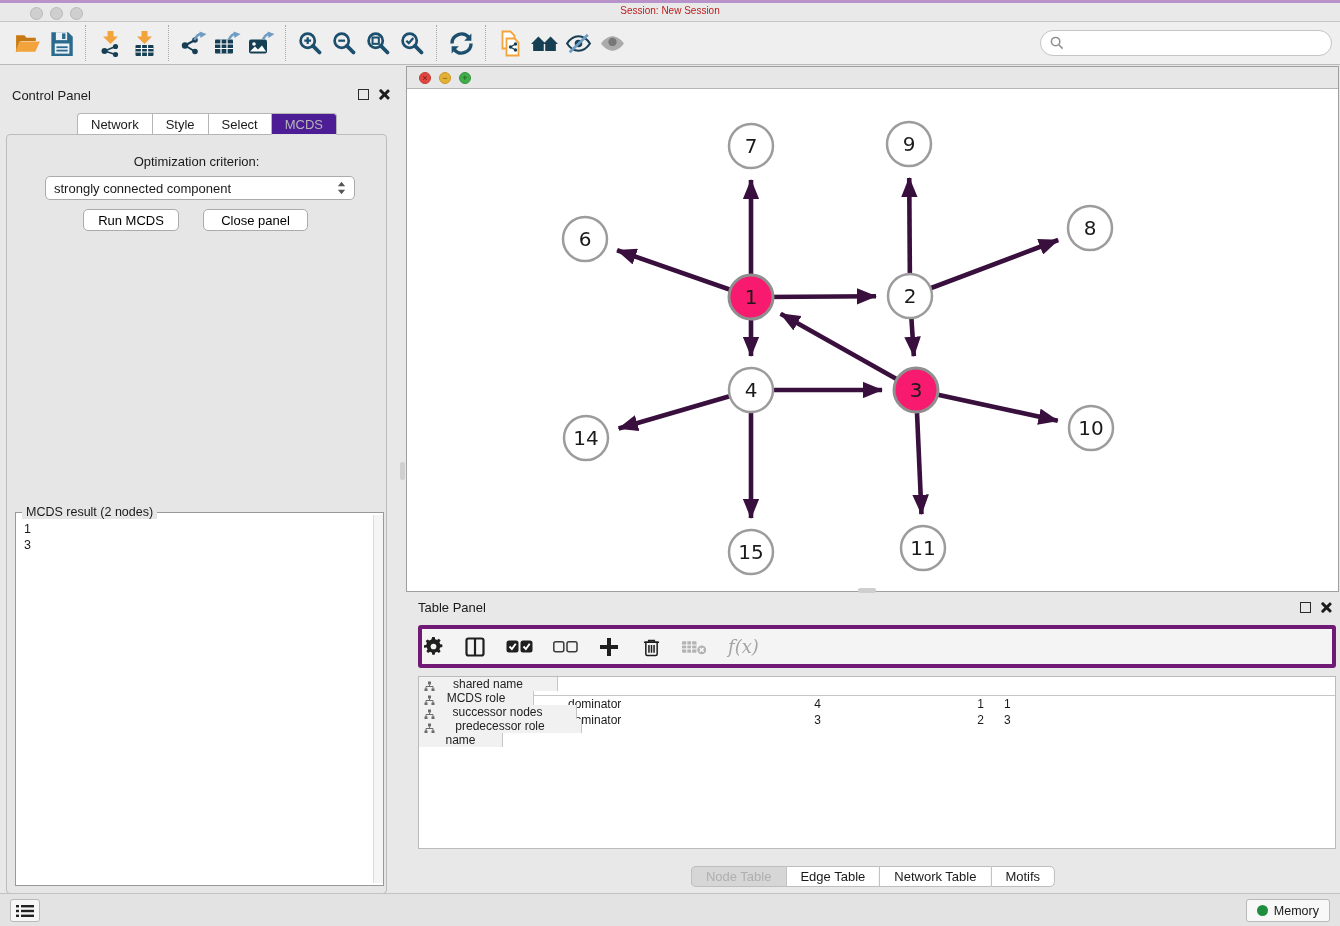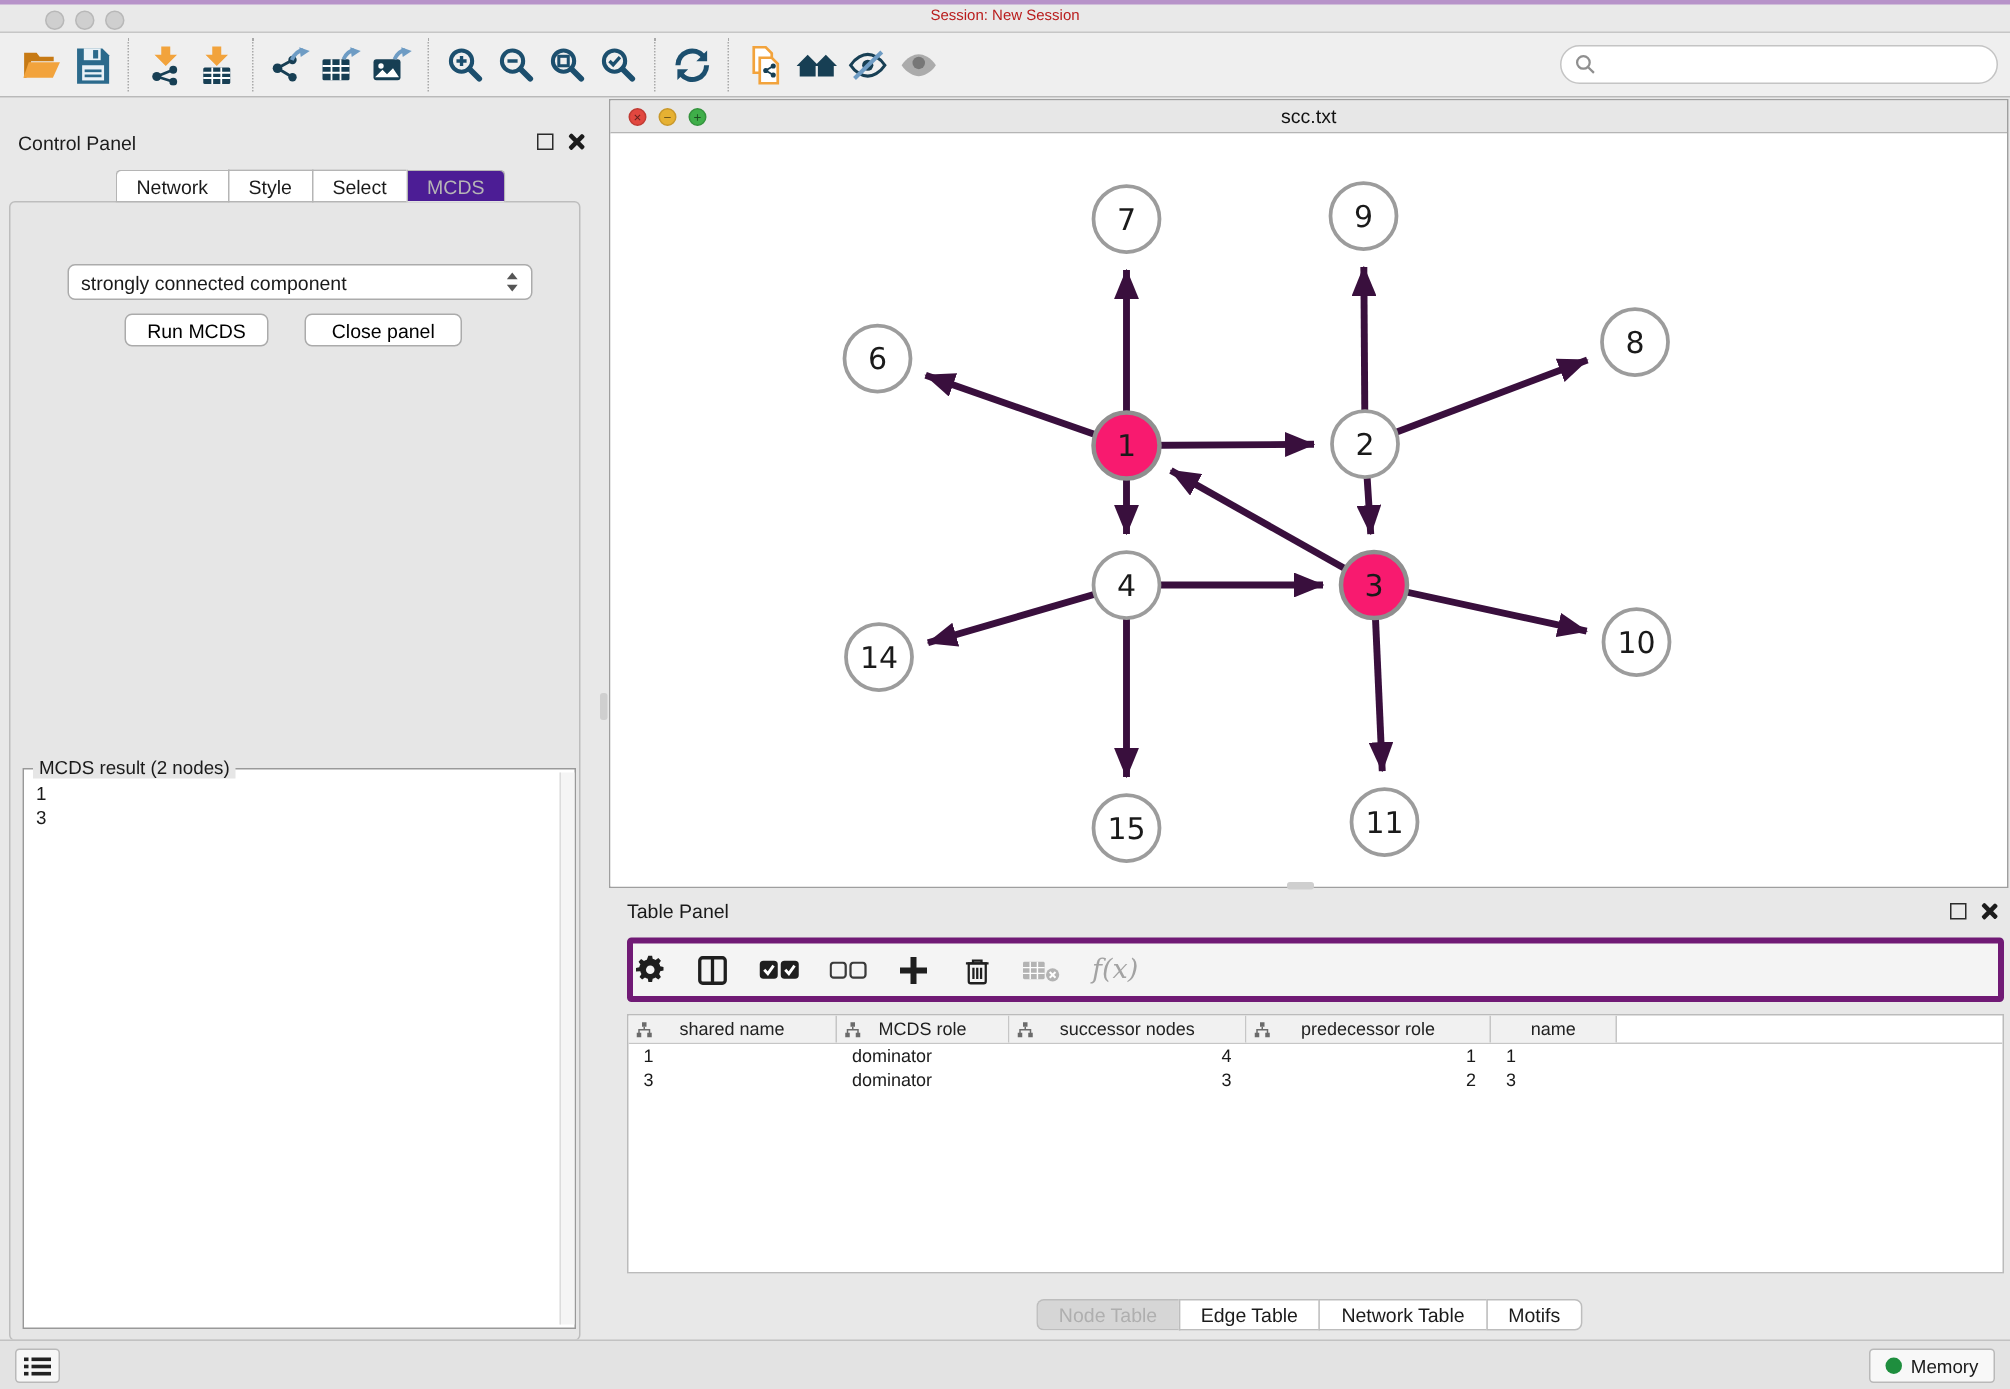--- a/index.html
+++ b/index.html
@@ -62,21 +62,21 @@
   .divider-handle-h { position:absolute; left:858px; top:588px; width:18px; height:5px; background:#CFCFCF; border-radius:2px; }
 
   
   #table-panel { position:absolute; left:406px; top:595px; width:934px; height:295px; }
   #tp-header { position:absolute; left:12px; top:5px; font-size:13px; }
   #tp-toolbar { position:absolute; left:12px; top:30px; width:918px; height:43px; background:#F4F4F4; border:4px solid #701a75; border-radius:3px; display:flex; align-items:center; padding-left:0; gap:20px; }
   #tp-toolbar .tpicon { display:flex; align-items:center; justify-content:center; cursor:pointer; min-width:22px; height:24px; }
   #tp-toolbar .disabled { opacity:.9; cursor:default; }
 
   #node-table { position:absolute; left:12px; top:81px; width:918px; height:173px; background:#fff; border:1px solid #BBB; overflow:hidden; }
-  #nt-header { display:flex; height:19px; border-bottom:1px solid #C6C6C6; }
+  #nt-header { display:flex; height:19px; border-bottom:1px solid #C6C6C6;flex-direction:column; }
   .th { position:relative; background:#F1F1F1; border-right:1px solid #C6C6C6; font-size:12px; color:#222; display:flex; align-items:center; justify-content:center; }
   .th svg { position:absolute; left:5px; top:4px; }
   .tr { display:flex; height:16px; font-size:12px; }
   .td { padding:1px 10px 0 10px; white-space:nowrap; overflow:hidden; }
 
   #tp-tabs { position:absolute; left:50%; transform:translateX(-50%); top:271px; display:flex; height:21px; }
   #tp-tabs .tab { background:#fff; border:1px solid #BDBDBD; border-right:none; font-size:13px; padding:0 14px; display:flex; align-items:center; cursor:pointer; }
   #tp-tabs .tab:first-child { border-radius:5px 0 0 5px; }
   #tp-tabs .tab:last-child { border-right:1px solid #BDBDBD; border-radius:0 5px 5px 0; }
   #tp-tabs .tab.active { background:#D6D6D6; color:#AFAFAF; }
@@ -247,20 +247,21 @@
     <span class="float-icon"></span>
     <span class="close-icon"></span>
   </div>
   <div id="cp-tabs">
       <div class="tab">Network</div>
       <div class="tab">Style</div>
       <div class="tab">Select</div>
       <div class="tab active">MCDS</div>
     </div>
   <div id="cp-body">
+    <div id="opt-label">Optimization criterion:</div>
     <div id="criterion-select">
       <span>strongly connected component</span>
       <svg class="chev" width="9" height="16" viewBox="0 0 10 16">
           <path d="M5 1l4 5H1z" fill="#555"></path>
           <path d="M5 15l4-5H1z" fill="#555"></path>
         </svg>
     </div>
     <button class="cp-btn" id="run-btn">Run MCDS</button>
     <button class="cp-btn" id="closepanel-btn">Close panel</button>
     <div id="result-group">
@@ -272,21 +273,20 @@
       <div id="result-scroll"></div>
     </div>
   </div>
 </div>
 
 <div id="network-window">
   <div id="nw-titlebar">
     <span class="nwtl" style="left:12px; background:#E2473F; border:1px solid #C03A33;">×</span>
     <span class="nwtl" style="left:32px; background:#E6B132; border:1px solid #C9982A;">−</span>
     <span class="nwtl" style="left:52px; background:#3FAE49; border:1px solid #34933D;">+</span>
-    <div class="title">scc.txt</div>
   </div>
   <div id="nw-canvas">
       <svg width="931" height="501" id="graph-svg">
         <defs>
           <marker id="arrow" viewBox="0 0 4.4 3.6" refX="4.2" refY="1.8" markerWidth="4.4" markerHeight="3.6" orient="auto" markerUnits="strokeWidth">
             <path d="M0,0 L4.4,1.8 L0,3.6 Z" fill="#390F3D"></path>
           </marker>
         </defs>
         <line x1="344" y1="208" x2="344" y2="91" stroke="#390F3D" stroke-width="4.6" marker-end="url(#arrow)"></line>
         <line x1="344" y1="208" x2="210.0972084320934" y2="161.2146872835025" stroke="#390F3D" stroke-width="4.6" marker-end="url(#arrow)"></line>

